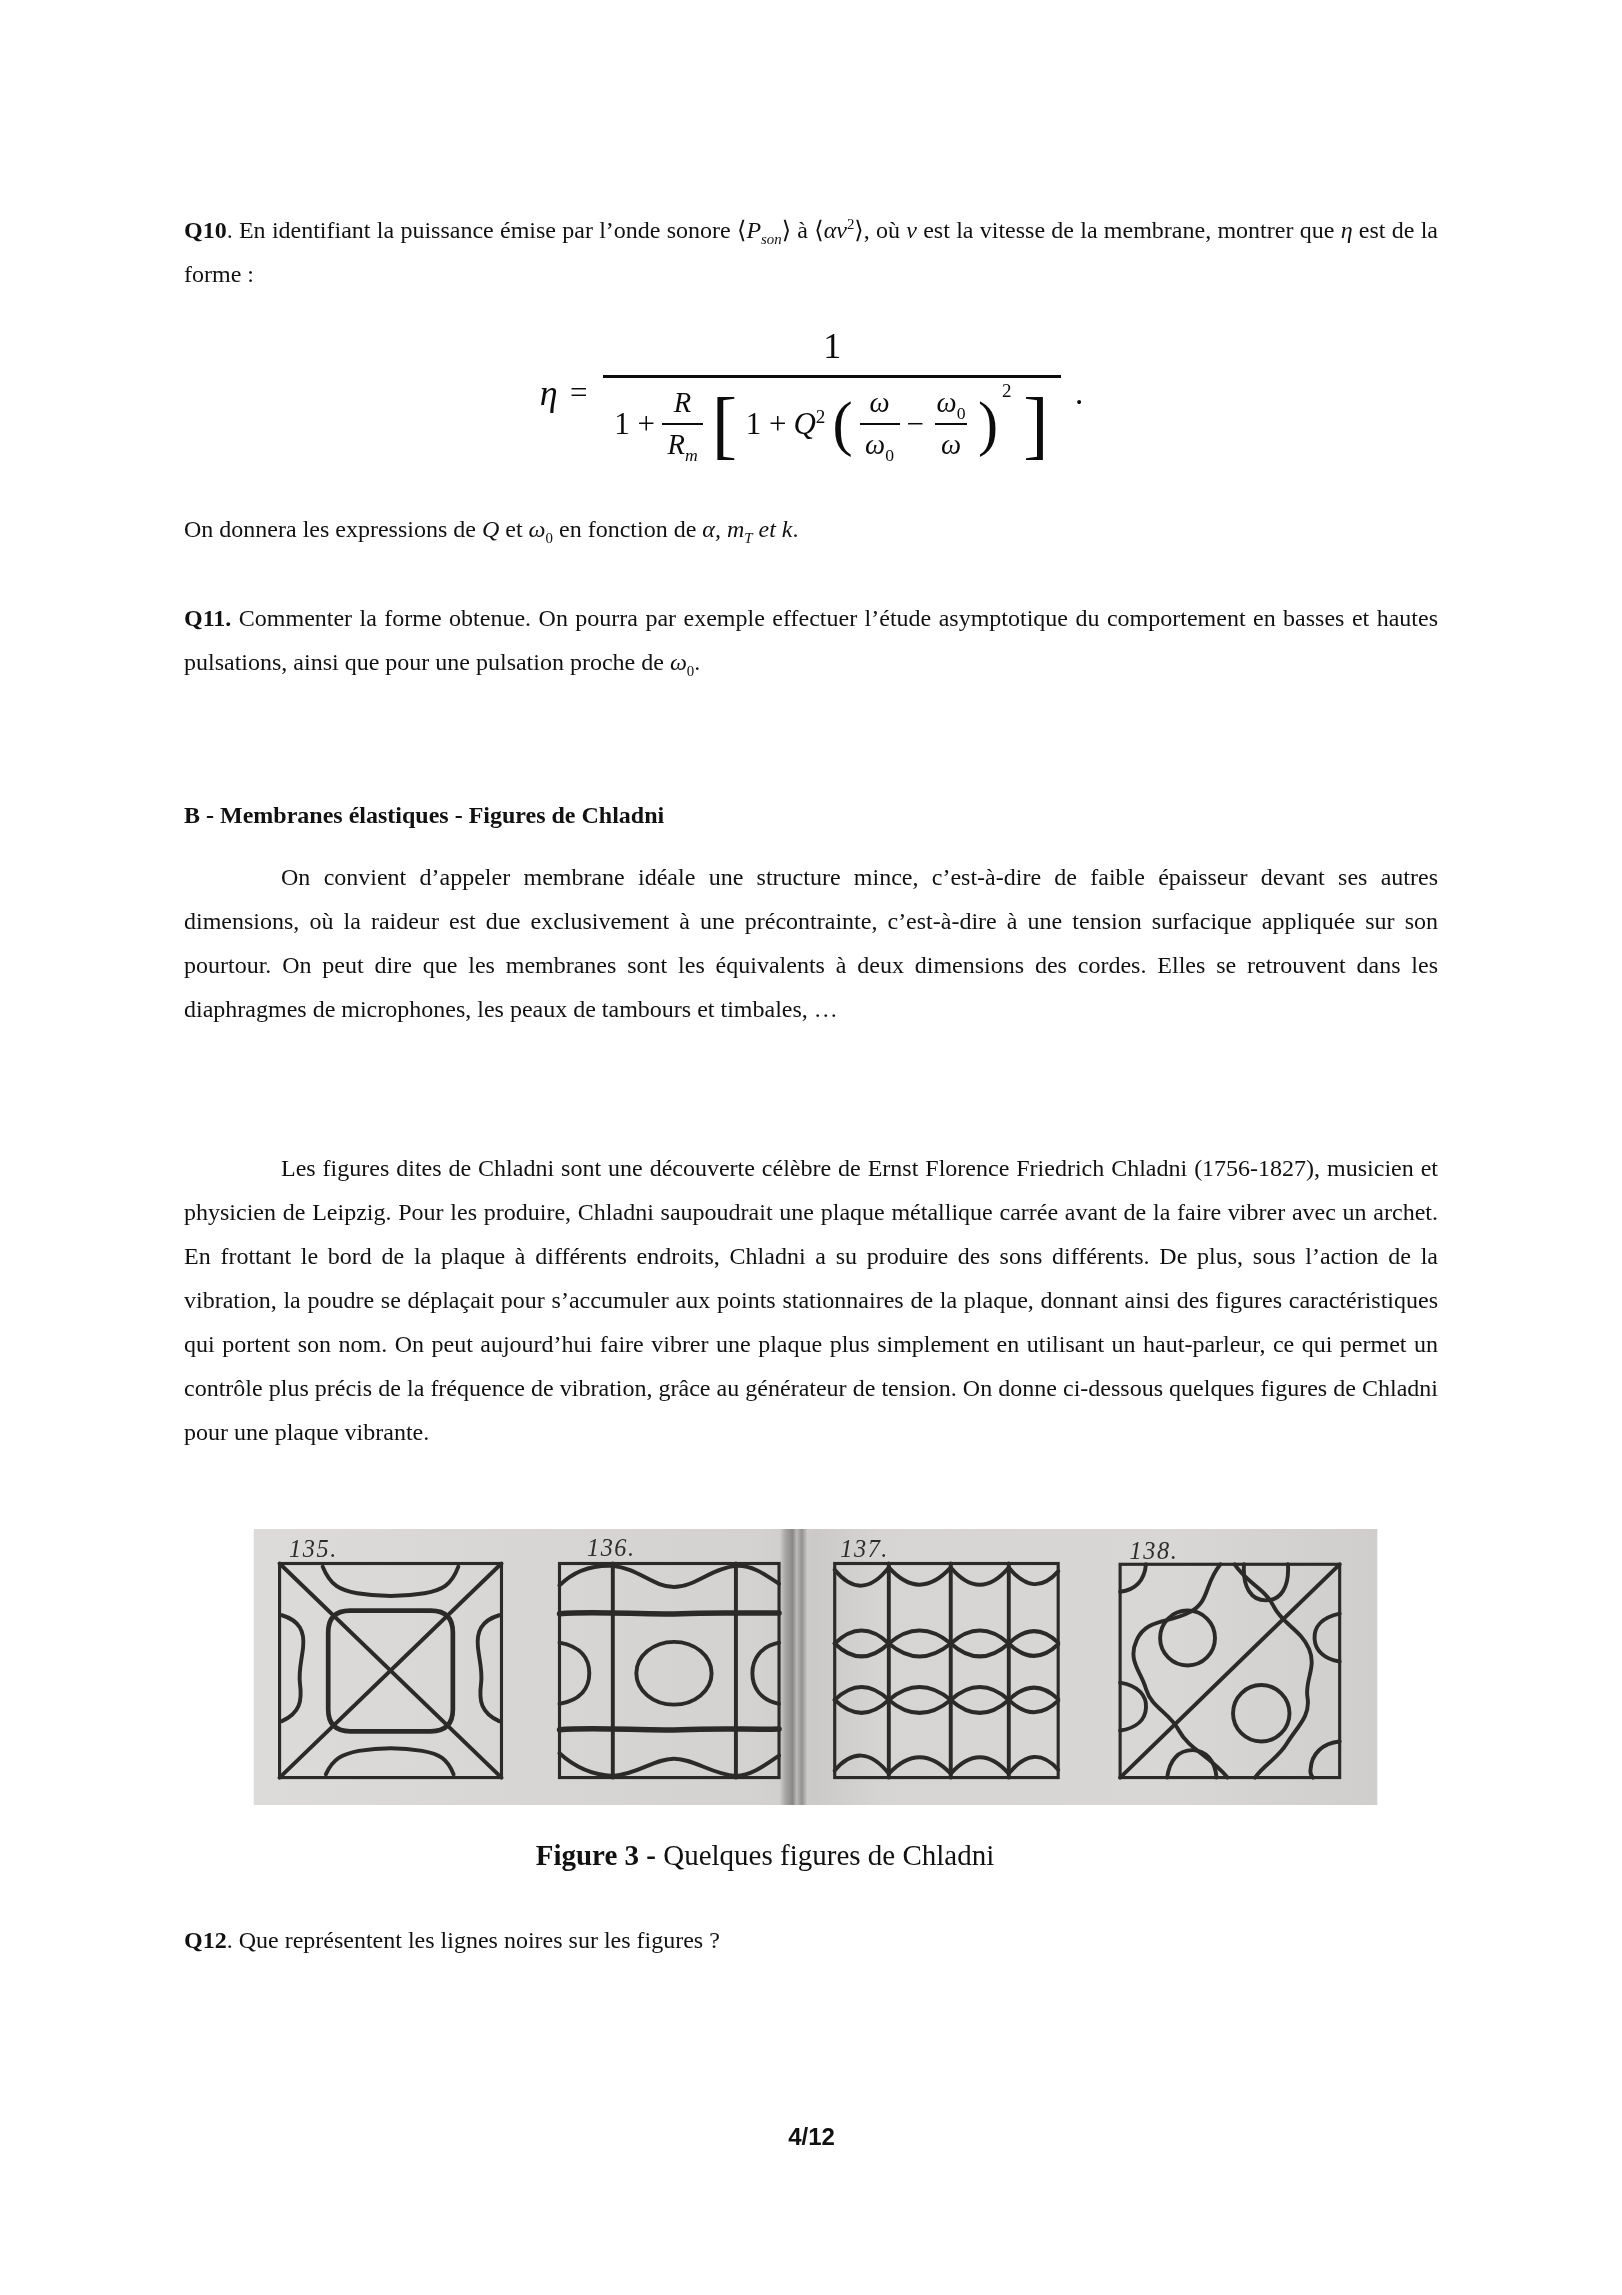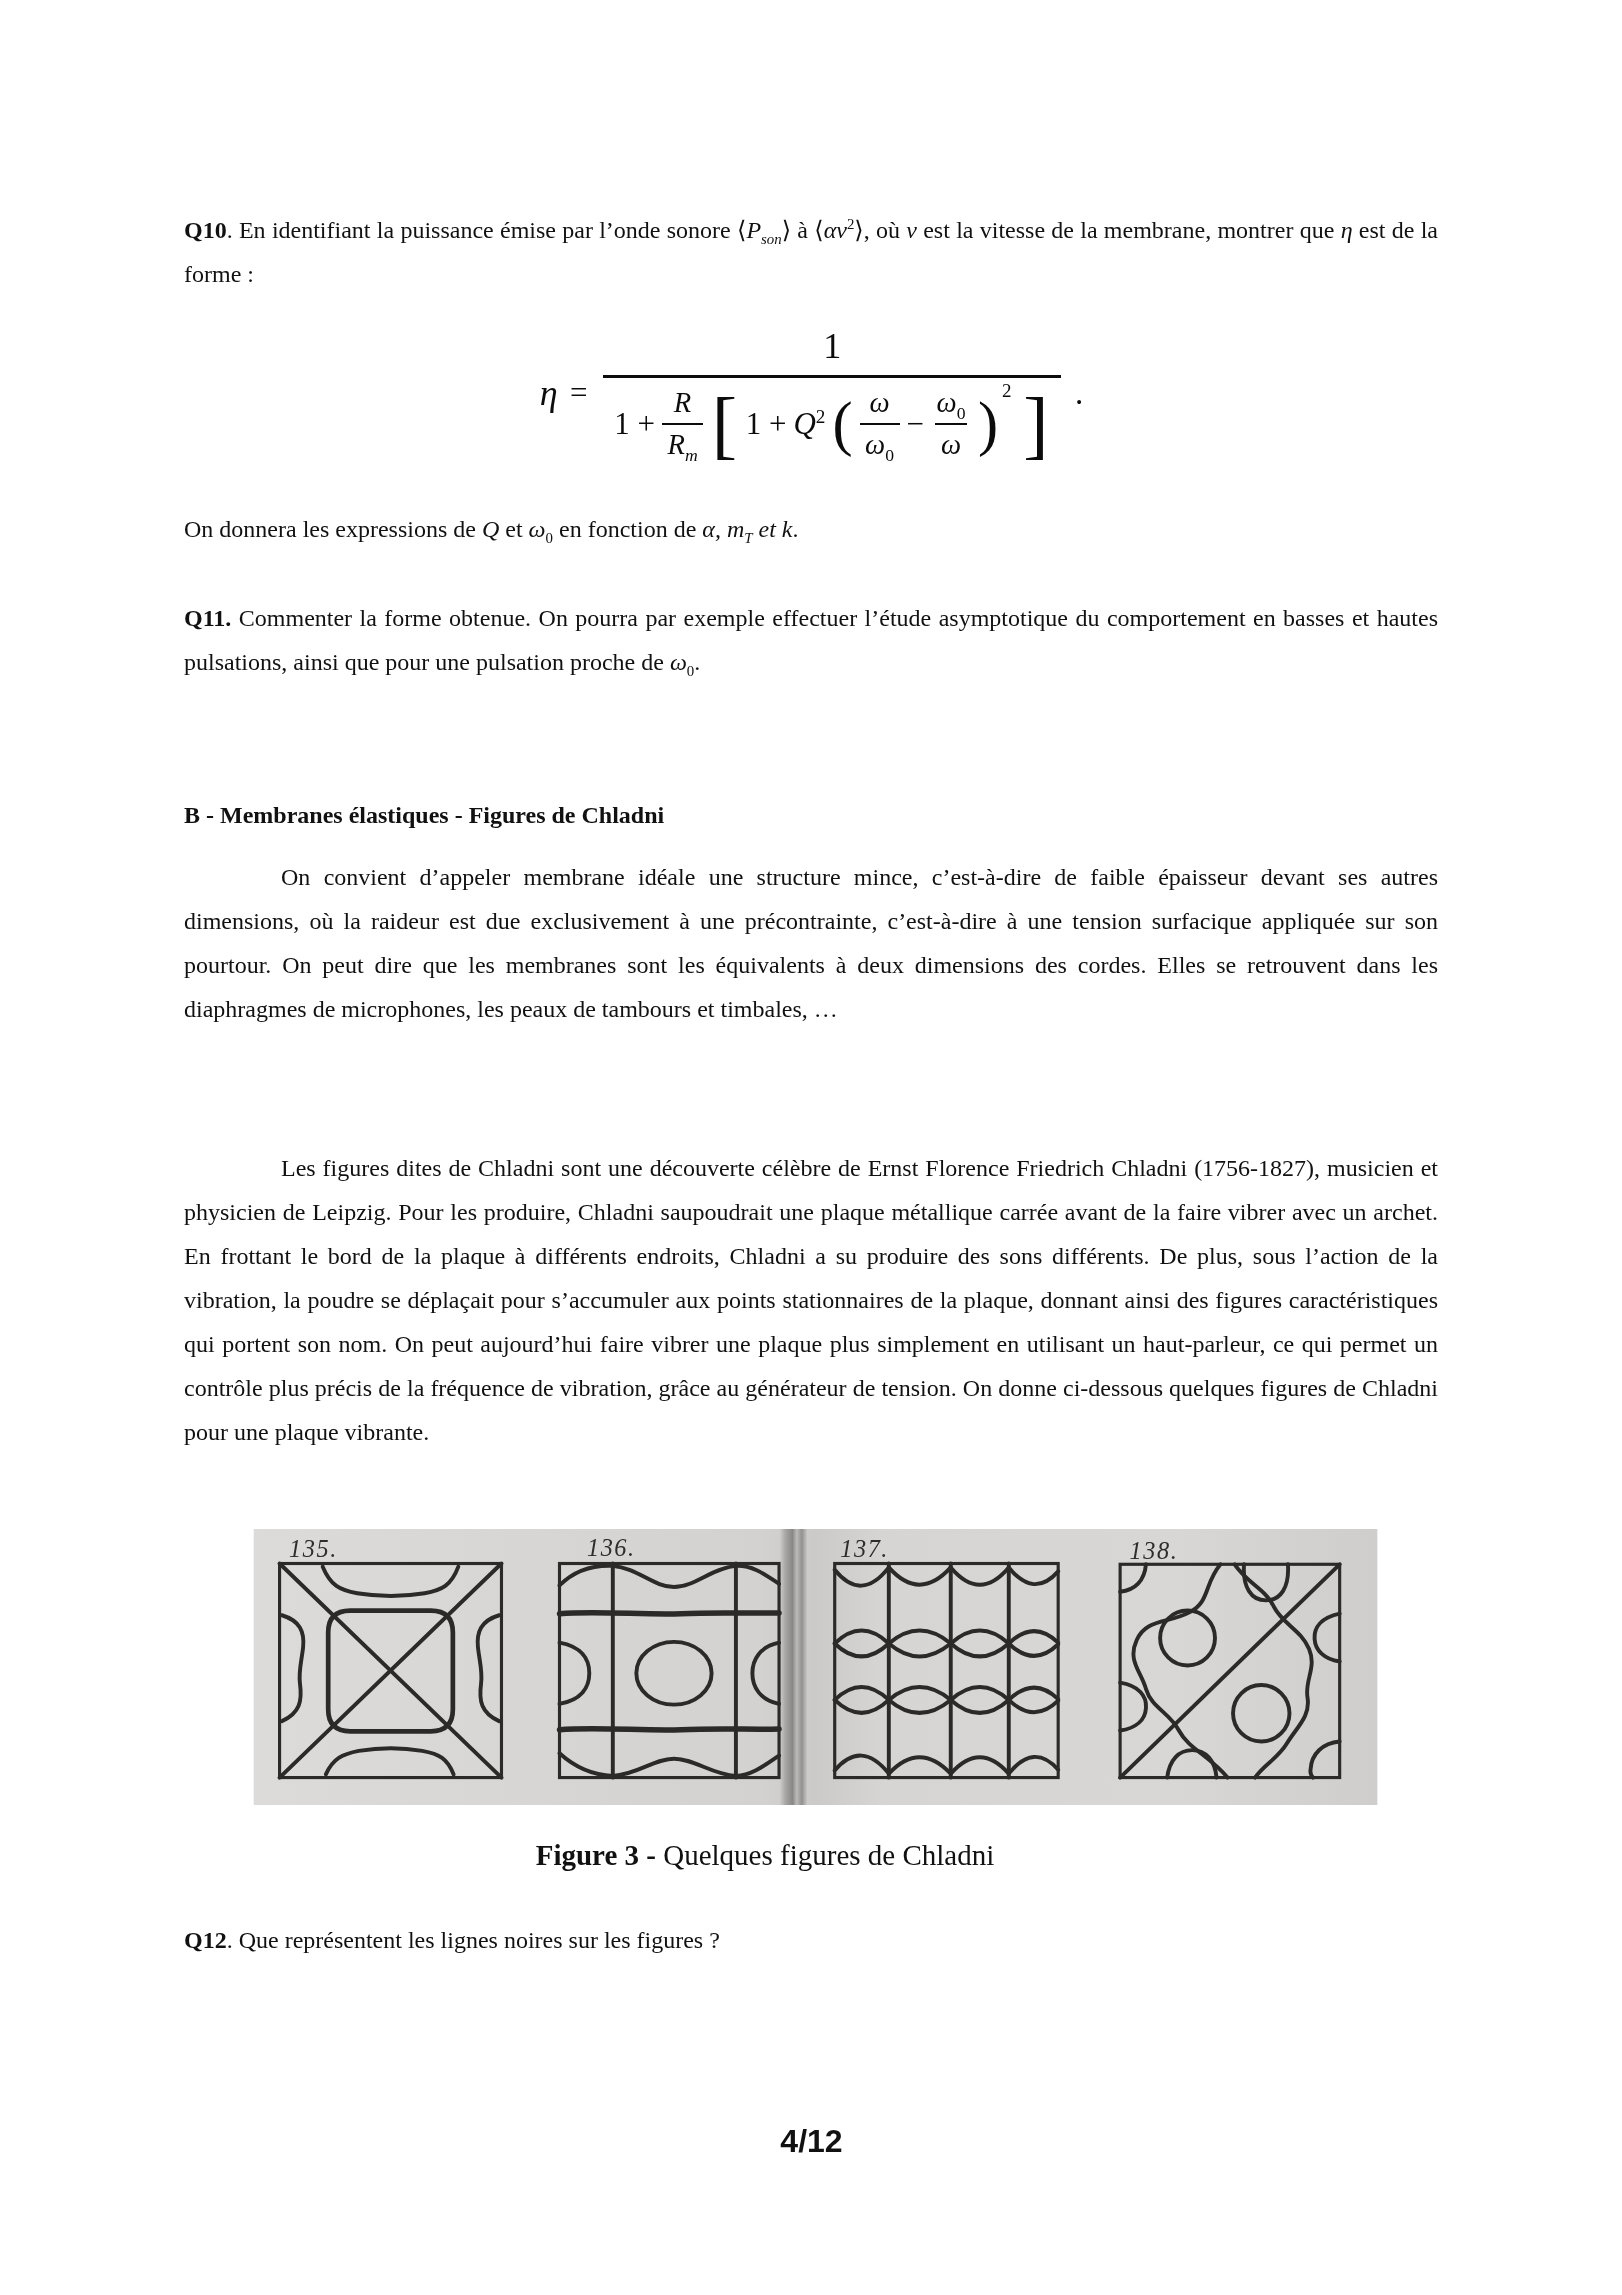--- a/index.html
+++ b/index.html
@@ -23,21 +23,21 @@
   .q10{top:184px;}
   .note{top:483px;}
   .q11{top:572px;}
   .headingb{top:749px;font-weight:bold;text-align:left;margin-top:44px;}
   .para-b1{top:831px;}
   .para-b2{top:1122px;}
   .q12{top:1894px;text-align:center;}
   .caption{position:absolute;top:1807px;left:0;width:1506px;text-align:center;font-size:29px;line-height:39px;margin-left:12px;}
   .footer{
     position:absolute;top:2123px;left:0;width:1623px;text-align:center;
-    font-family:"Liberation Sans","DejaVu Sans",sans-serif;font-weight:bold;font-size:32px;
+    font-family:"Liberation Sans","DejaVu Sans",sans-serif;font-weight:bold;font-size:24px;
   }
 
   
   .equation{
     position:absolute;top:325px;left:0;width:1623px;
     display:flex;justify-content:center;align-items:center;
     font-size:31px;color:#0c0c0c;
   }
   .equation .mi{font-style:italic;}
   .equation .lhs{font-size:36px;margin-right:12.6px;}

